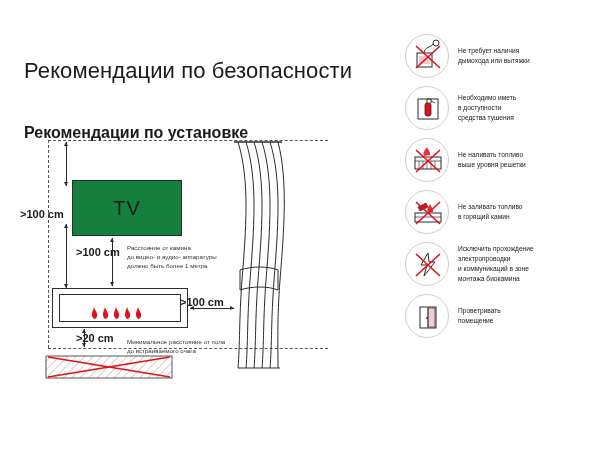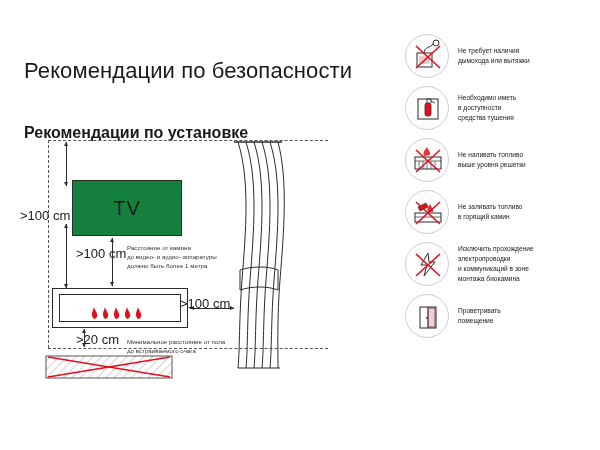--- a/index.html
+++ b/index.html
@@ -105,22 +105,22 @@
     bottom: 6px;
     text-align: center;
     font-size: 15px;
     color: #e2101a;
     letter-spacing: 1px;
     line-height: 1;
   }
 
   .dim {
     position: absolute;
-    font-size: 13px;
-    font-weight: normal;
+    font-size: 11px;
+    font-weight: bold;
     color: #1a1a1a;
     white-space: nowrap;
   }
   .note {
     position: absolute;
     font-size: 6.2px;
     color: #333;
     line-height: 1.45;
     white-space: pre-line;
   }

